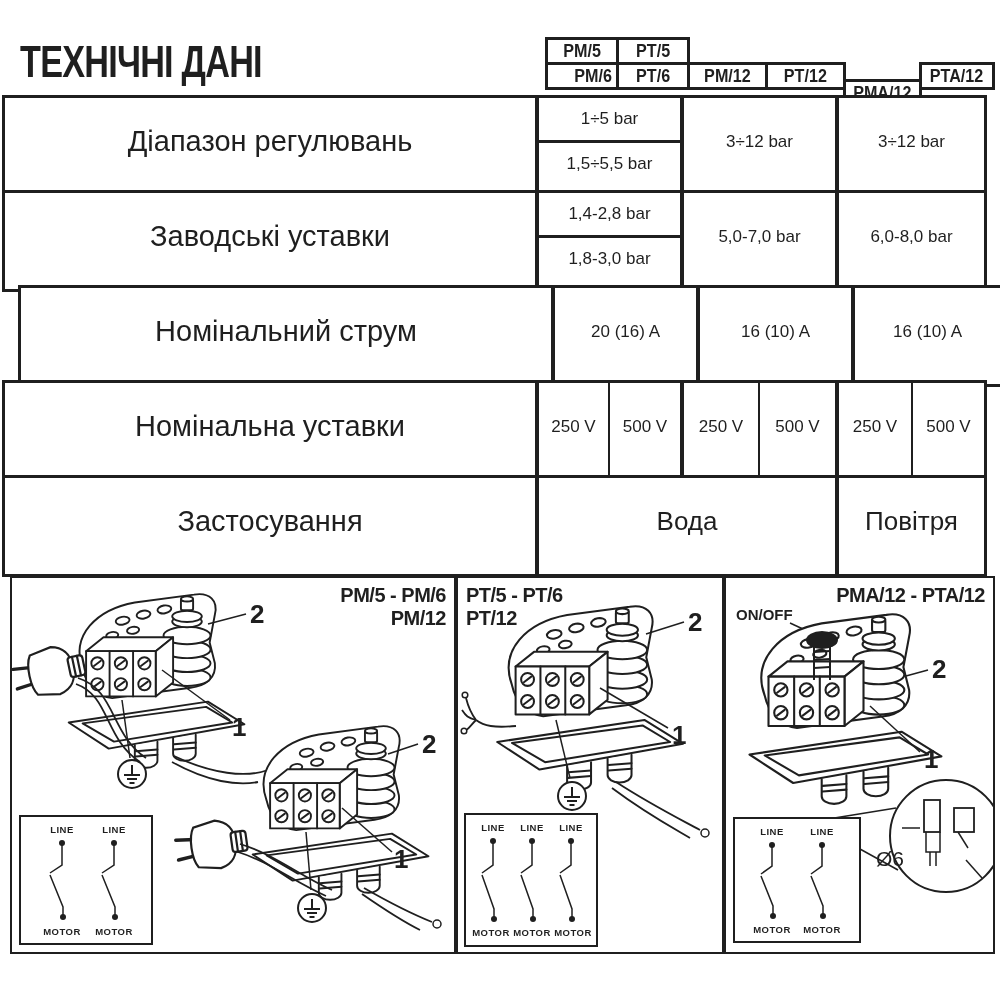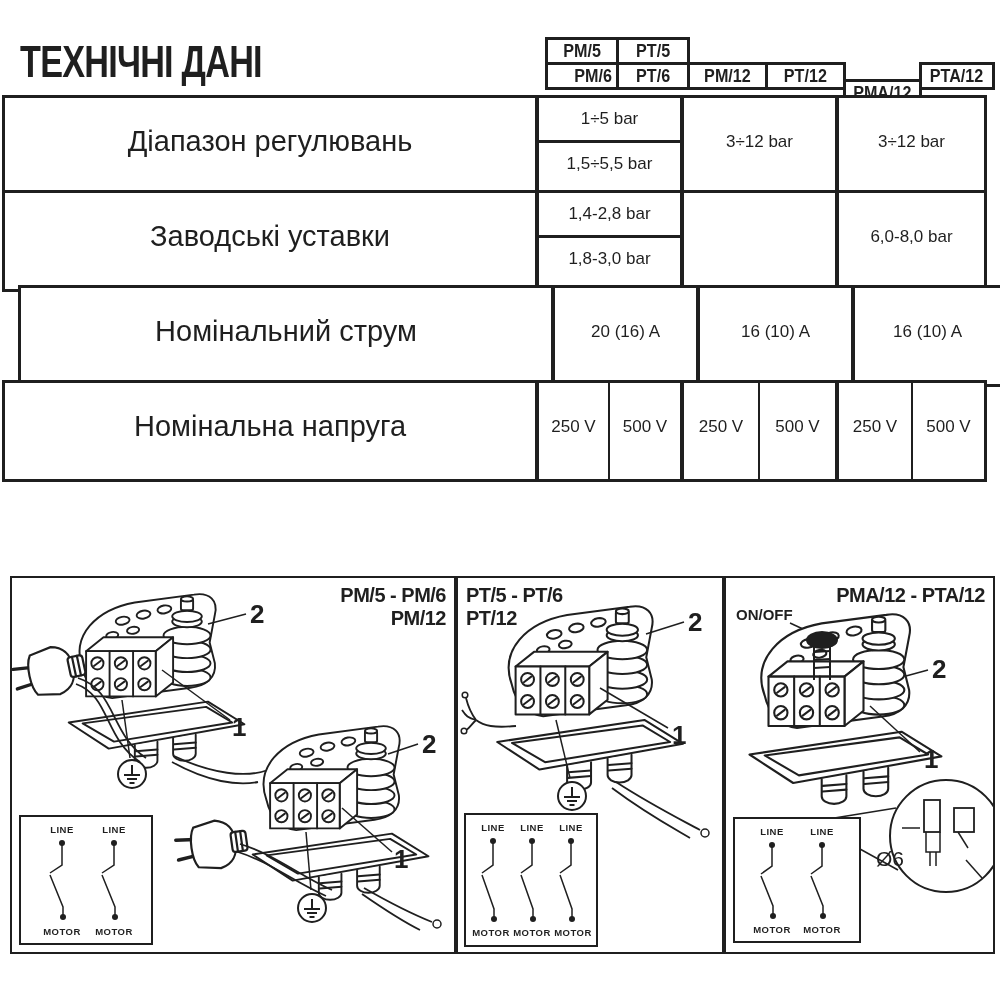--- a/index.html
+++ b/index.html
@@ -95,49 +95,57 @@
   </div>
 
   <div class="trow" style="top:190px;">
     <div class="vsep" style="left:530px;"></div>
     <div class="vsep" style="left:675px;"></div>
     <div class="vsep" style="left:830px;"></div>
     <div class="cell rowlabel" style="left:0; top:0; width:530px; height:87px;">Заводські уставки</div>
     <div class="cell val" style="left:534px; top:0; width:141px; height:42px;">1,4-2,8 bar</div>
     <div class="hsep" style="left:534px; top:42px; width:141px;"></div>
     <div class="cell val" style="left:534px; top:45px; width:141px; height:42px;">1,8-3,0 bar</div>
+    <div class="cell val" style="left:679px; top:0; width:151px; height:87px;">5,0-7,0 bar</div>
     <div class="cell val" style="left:834px; top:0; width:145px; height:87px;">6,0-8,0 bar</div>
   </div>
 
   <div class="trow" style="top:285px;margin-left:16px;">
     <div class="vsep" style="left:530px;"></div>
     <div class="vsep" style="left:675px;"></div>
     <div class="vsep" style="left:830px;"></div>
     <div class="cell rowlabel" style="left:0; top:0; width:530px; height:87px;">Номінальний струм</div>
     <div class="cell val" style="left:534px; top:0; width:141px; height:87px;">20 (16) A</div>
     <div class="cell val" style="left:679px; top:0; width:151px; height:87px;">16 (10) A</div>
     <div class="cell val" style="left:834px; top:0; width:145px; height:87px;">16 (10) A</div>
   </div>
 
   <div class="trow" style="top:380px;">
     <div class="vsep" style="left:530px;"></div>
     <div class="vsep" style="left:675px;"></div>
     <div class="vsep" style="left:830px;"></div>
     <div class="vsep2" style="left:603px;"></div>
     <div class="vsep2" style="left:753px;"></div>
     <div class="vsep2" style="left:906px;"></div>
-    <div class="cell rowlabel" style="left:0; top:0; width:530px; height:87px;">Номінальна напруга</div>
+    <div class="cell rowlabel" style="left:0; top:0; width:530px; height:87px;">Номінальна уставки</div>
     <div class="cell val" style="left:534px; top:0; width:69px; height:87px;">250 V</div>
     <div class="cell val" style="left:605px; top:0; width:70px; height:87px;">500 V</div>
     <div class="cell val" style="left:679px; top:0; width:74px; height:87px;">250 V</div>
     <div class="cell val" style="left:755px; top:0; width:75px; height:87px;">500 V</div>
     <div class="cell val" style="left:834px; top:0; width:72px; height:87px;">250 V</div>
     <div class="cell val" style="left:908px; top:0; width:71px; height:87px;">500 V</div>
   </div>
 
+  <div class="trow" style="top:475px;">
+    <div class="vsep" style="left:530px;"></div>
+    <div class="vsep" style="left:830px;"></div>
+    <div class="cell rowlabel" style="left:0; top:0; width:530px; height:87px;">Застосування</div>
+    <div class="cell bigval" style="left:534px; top:0; width:296px; height:87px;">Вода</div>
+    <div class="cell bigval" style="left:834px; top:0; width:145px; height:87px;">Повітря</div>
+  </div>
 
   <div class="panel" style="left:10px; width:446px;">
     <svg class="psvg" viewBox="0 0 442 374">
       <defs>
         <g id="dev" fill="#fff" stroke="#1f1f1f" stroke-width="2.2" stroke-linejoin="round" stroke-linecap="round">
           <path d="M26,88 C12,50 42,20 86,12 L154,3 C172,0 182,10 178,26 L172,58 L178,82 C180,98 168,108 150,110 L60,122 C42,120 30,106 26,88 Z"></path>
           <ellipse cx="72" cy="33" rx="8" ry="4.5" transform="rotate(-10 72 33)"></ellipse>
           <ellipse cx="96" cy="26" rx="8" ry="4.5" transform="rotate(-10 96 26)"></ellipse>
           <ellipse cx="120" cy="20" rx="8" ry="4.5" transform="rotate(-10 120 20)"></ellipse>
           <ellipse cx="60" cy="50" rx="7" ry="4" transform="rotate(-10 60 50)"></ellipse>

